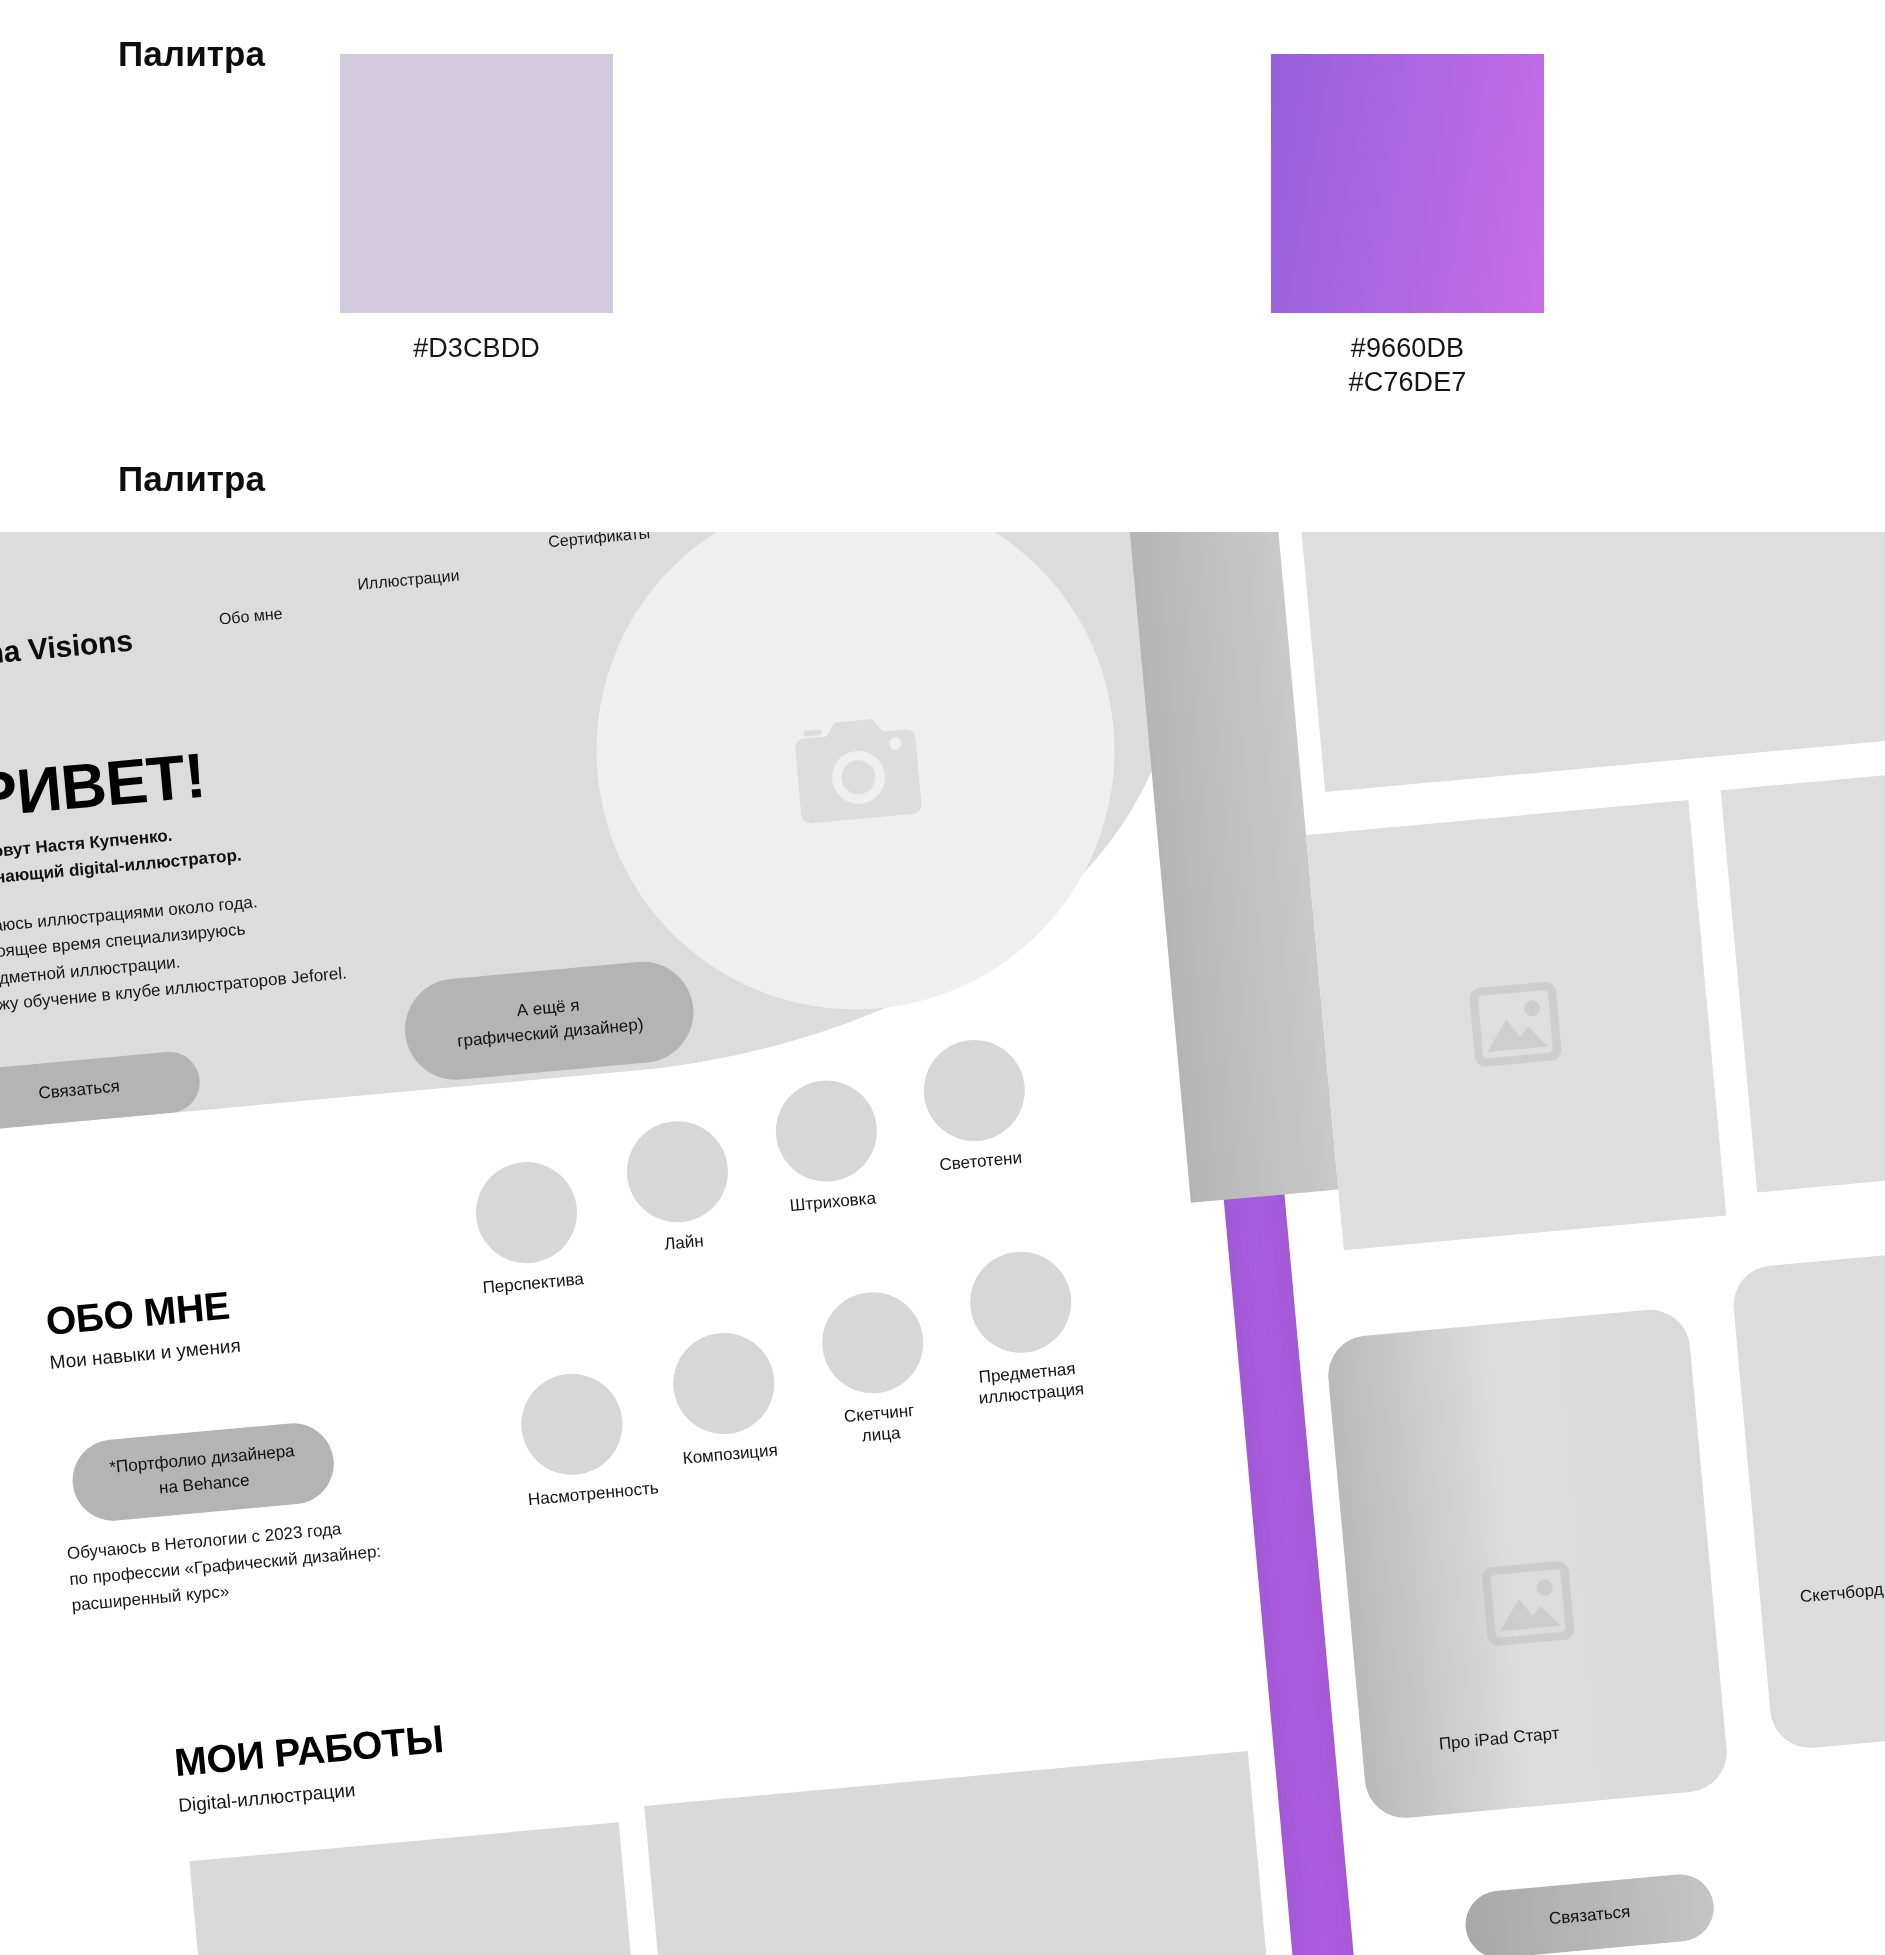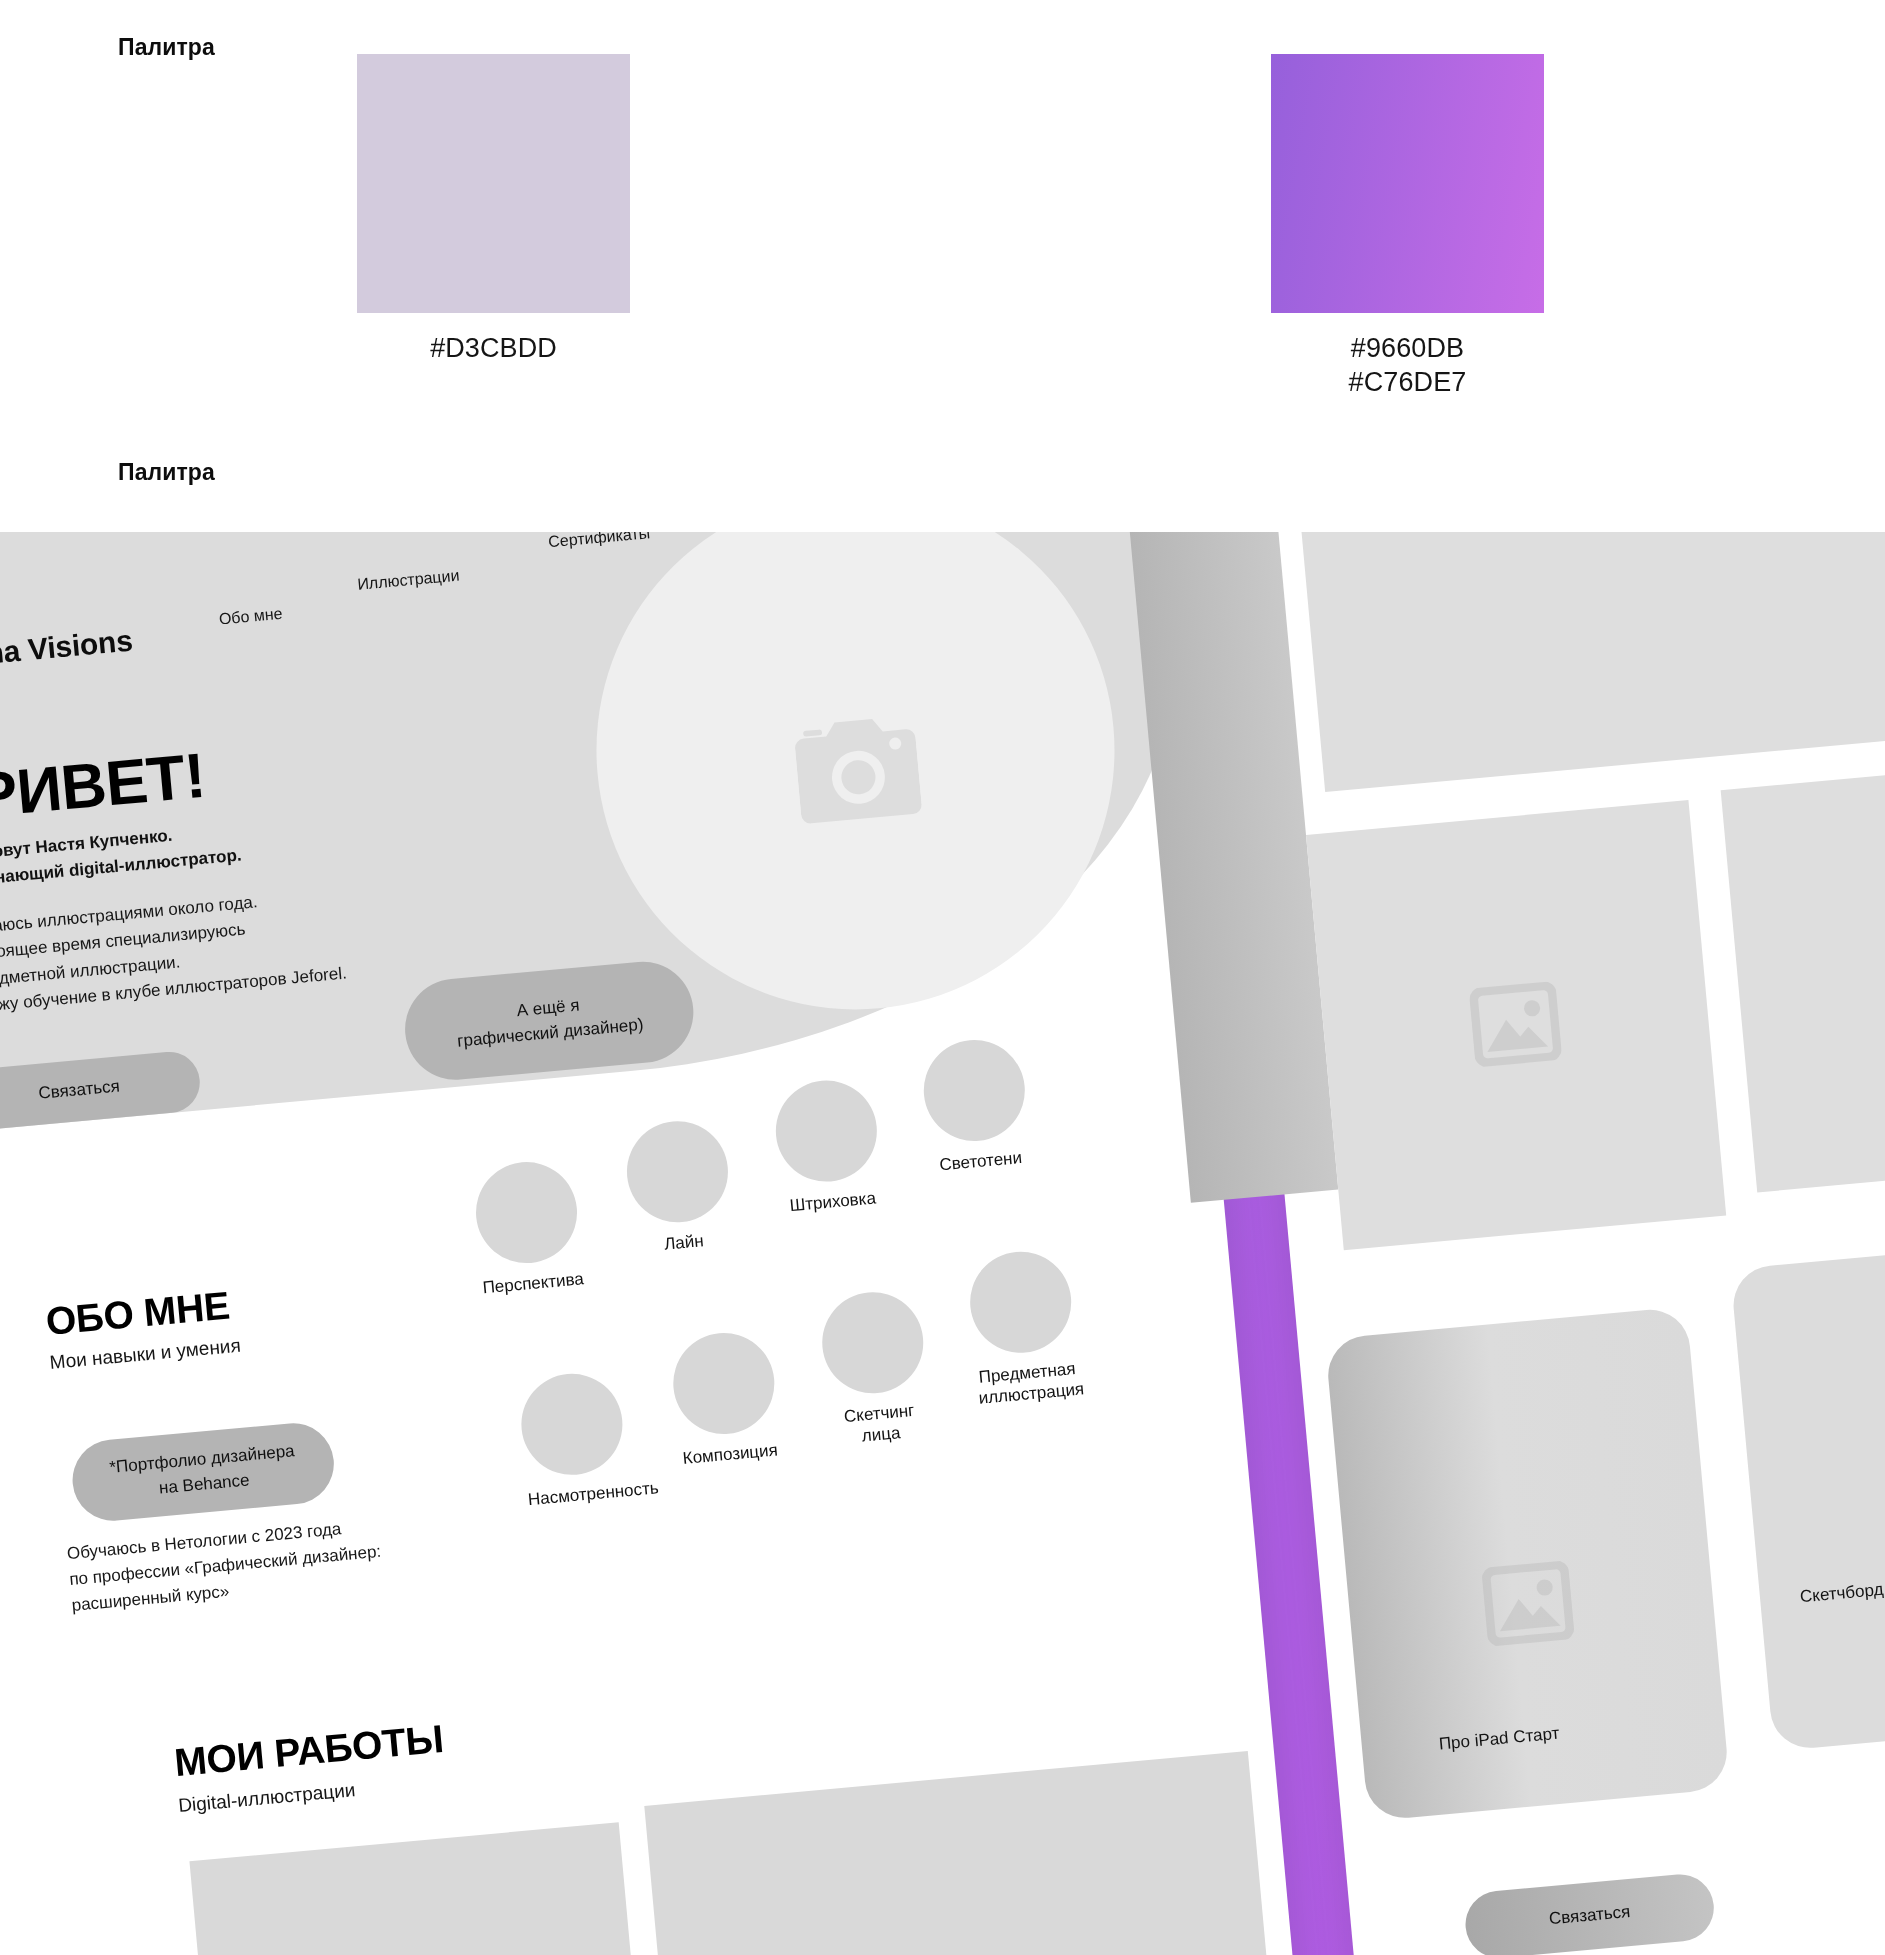--- a/index.html
+++ b/index.html
@@ -5,31 +5,31 @@
   * { margin:0; padding:0; box-sizing:border-box; }
   html,body{ background:#ffffff; }
   body{
     width:1885px; height:1955px; position:relative; overflow:hidden;
     font-family:"Liberation Sans", sans-serif; color:#111;
   }
 
   
   #palette-section{ position:absolute; left:0; top:0; width:1885px; height:471px; background:#fff; }
   .section-title{
-    position:absolute; font-size:23px; font-weight:bold; letter-spacing:0.1px; color:#0d0d0d;
+    position:absolute; font-size:35px; font-weight:bold; letter-spacing:0.1px; color:#0d0d0d;
   }
   #palette-title{ left:118px; top:34px; }
   #wireframe-title{ left:118px; top:459px; }
 
   .swatch-group{ position:absolute; top:54px; text-align:center; }
   .swatch{ width:273px; height:259px; }
   .swatch-label{
     margin-top:17.5px; font-size:27px; color:#151515; line-height:1.28; letter-spacing:0.1px;
   }
-  #swatch-1{ left:357px; }
+  #swatch-1{ left:340px; }
   #swatch-2{ left:806px; }
   #swatch-3{ left:1271px; }
 
   
   #wireframe-section{
     position:absolute; left:0; top:532px; width:1885px; height:1424px;
     overflow:hidden; background:#ffffff;
   }
   
   #purple-plate{

